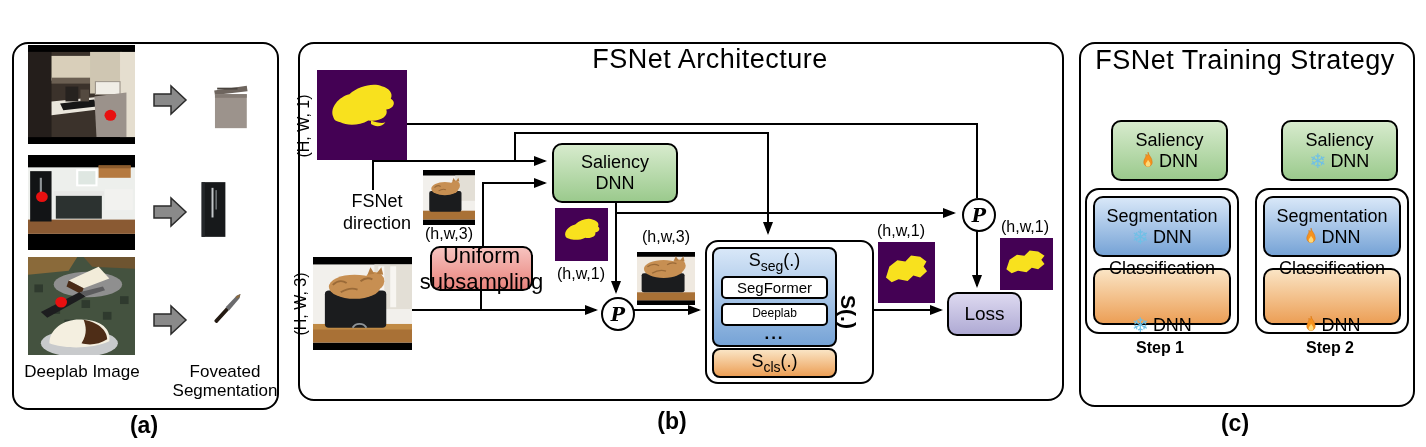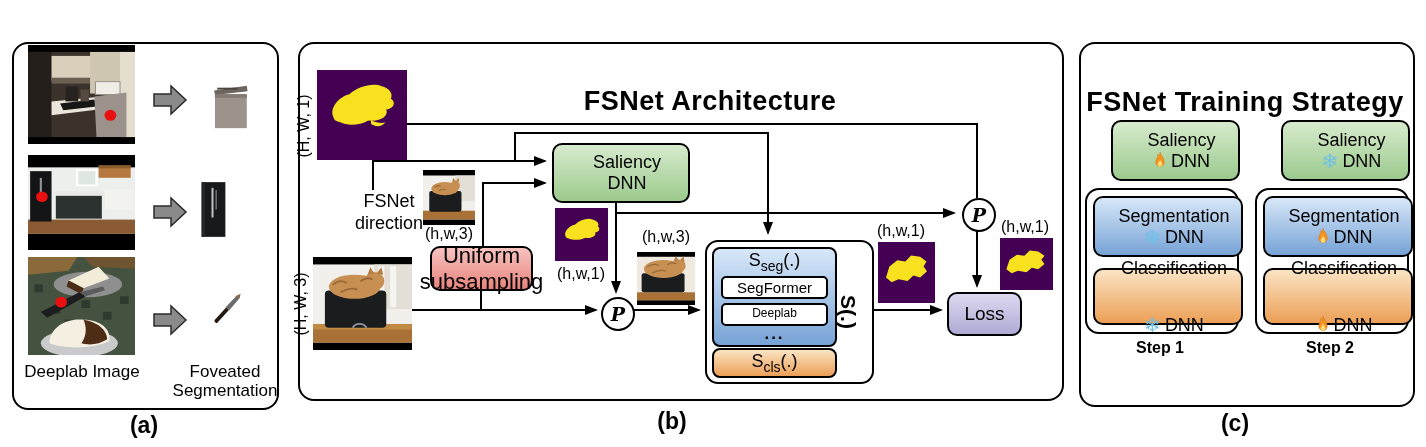--- a/index.html
+++ b/index.html
@@ -1,19 +1,19 @@
 <!DOCTYPE html>
 <html><head>
 <meta charset="utf-8">
 <style>
   html,body{margin:0;padding:0;background:#ffffff;}
   .canvas{position:relative;width:1426px;height:447px;background:#ffffff;
           font-family:"Liberation Sans","DejaVu Sans",sans-serif;color:#000;overflow:hidden;}
   .panel{position:absolute;border:2.5px solid #000;border-radius:16px;background:#fff;z-index:0;}
-  .ptitle{position:absolute;font-weight:bold;font-size:27px;text-align:center;z-index:3;letter-spacing:0.5px;margin-top:42px;}
+  .ptitle{position:absolute;font-weight:normal;font-size:27px;text-align:center;z-index:3;letter-spacing:0.5px;}
   .ptag{position:absolute;font-weight:bold;font-size:23px;text-align:center;z-index:3;}
   svg.layer{position:absolute;left:0;top:0;z-index:1;pointer-events:none;}
   .img{position:absolute;z-index:2;}
   .lbl{position:absolute;z-index:3;font-size:16px;text-align:center;white-space:nowrap;}
   .lbl.big{font-size:17px;}
   .rot-ccw{transform:rotate(-90deg);}
   .rot-cw{transform:rotate(90deg);}
   .box{position:absolute;z-index:2;border:2px solid #000;border-radius:10px;
        display:flex;flex-direction:column;align-items:center;justify-content:center;
        text-align:center;line-height:1.15;}
@@ -24,21 +24,21 @@
   .orange{background:linear-gradient(#fae4c4,#ec9f56);gap:36px;}
   .white-box{background:#fff;}
   .pcircle{position:absolute;z-index:3;width:30px;height:30px;border:2.5px solid #000;border-radius:50%;
            background:#fff;display:flex;align-items:center;justify-content:center;
            font-family:"DejaVu Serif","Liberation Serif",serif;font-style:italic;font-weight:bold;font-size:19px;}
   .sub-lbl{font-size:18px;}
   .sub-lbl sub{font-size:14px;}
   .dnn-line{display:flex;align-items:center;justify-content:center;gap:4px;}
   .snow{color:#6fc0e6;font-family:"DejaVu Sans",sans-serif;font-size:20px;line-height:1;}
   .step-lbl{position:absolute;z-index:3;font-weight:bold;font-size:16px;text-align:center;}
-  .fs17{font-size:22px;} .fs18{font-size:18px;padding-left:12px;} .fs19{font-size:19px;}
+  .fs17{font-size:22px;} .fs18{font-size:18px;} .fs19{font-size:19px;}
 </style>
 </head>
 <body>
 
 <div class="canvas">
 
   <div class="panel" style="left:12px;top:42px;width:263px;height:364px;"></div>
   <div class="panel" style="left:298px;top:42px;width:762px;height:355px;"></div>
   <div class="panel" style="left:1079px;top:42px;width:332px;height:361px;"></div>
 

